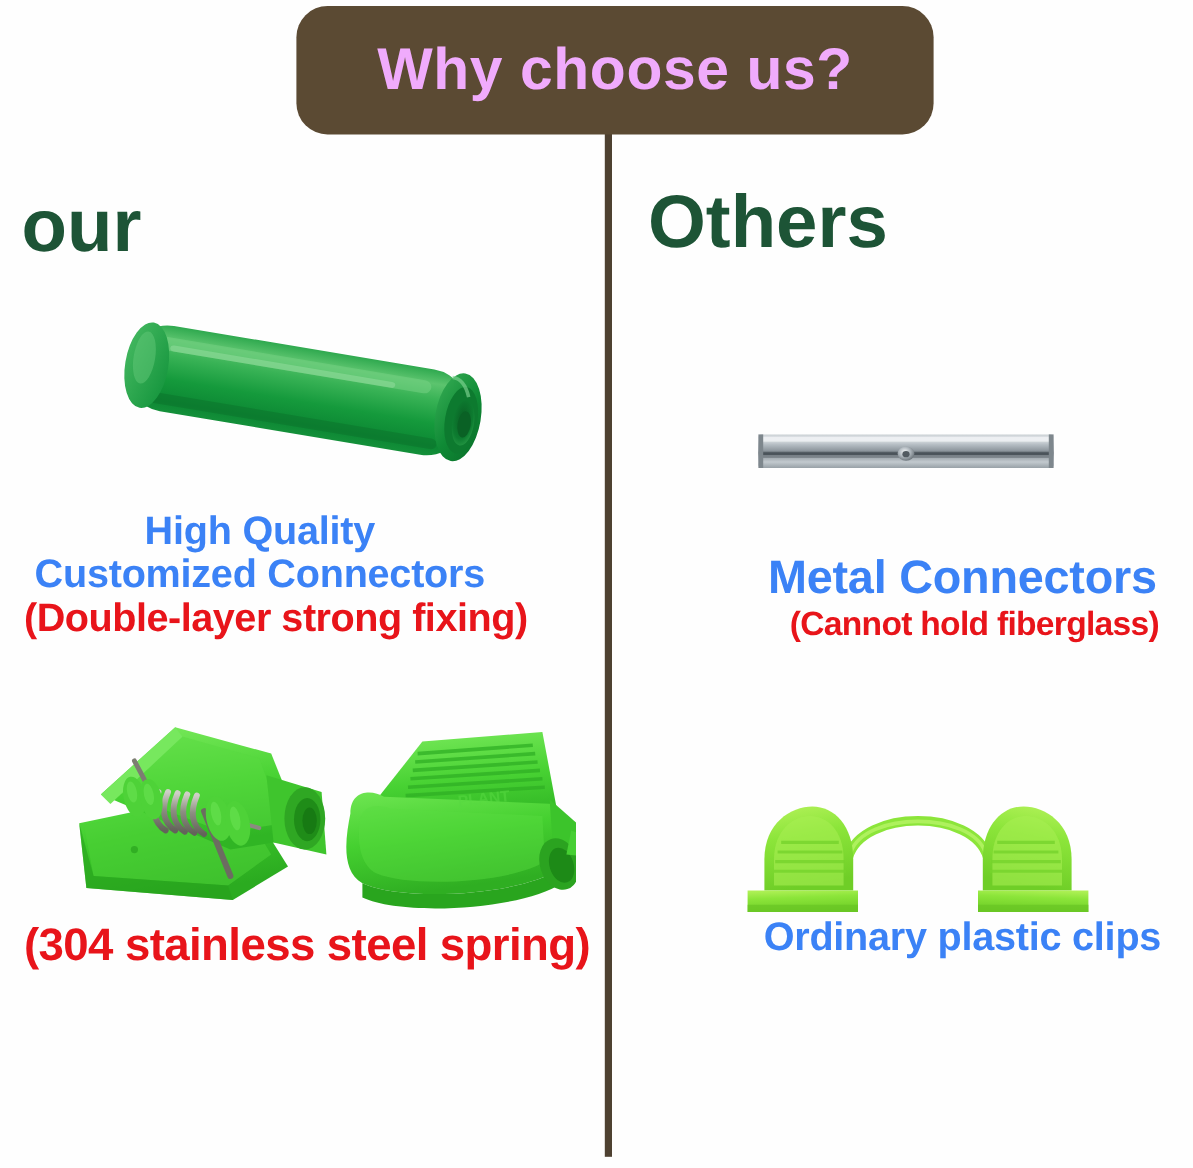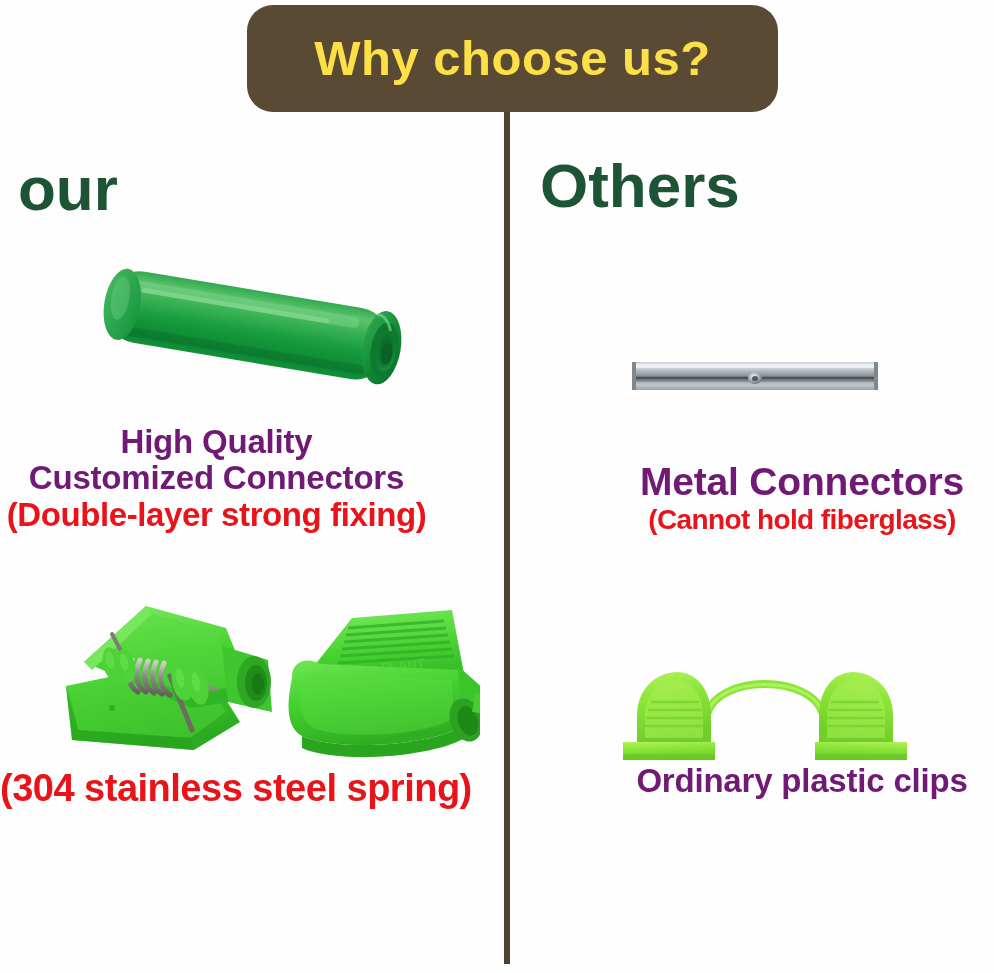--- a/index.html
+++ b/index.html
@@ -24,21 +24,21 @@
     width: 531px;
     height: 107px;
     background: #5b4a33;
     border-radius: 26px;
     display: flex;
     align-items: center;
     justify-content: center;
     z-index: 5;
   }
   #banner-title {
-    color: #fde047;
+    color: #f0abfc;
     font-size: 49px;
     font-weight: bold;
     letter-spacing: 0.5px;
     line-height: 1;
     white-space: nowrap;
   }
 
   
   #divider {
     position: absolute;
@@ -82,34 +82,35 @@
 
   
   .caption {
     position: absolute;
     width: 100%;
     text-align: center;
     line-height: 1.08;
   }
   .caption .main {
     display: block;
-    color: #701a75;
+    color: #3b82f6;
     font-weight: bold;
     font-size: 33px;
     letter-spacing: -0.2px;
     white-space: nowrap;
   }
   .caption .sub {
     display: block;
     color: #e8141a;
     font-weight: bold;
     font-size: 33px;
     letter-spacing: -0.4px;
     white-space: nowrap;
     margin-top: 2px;
+    padding-left: 20px;
   }
 
   #caption-connectors-our   { left: 0; top: 424px; }
   #caption-connectors-other { left: 0; top: 461px; }
   #caption-clips-our        { left: 0; top: 766px; }
   #caption-clips-other      { left: 0; top: 763px; }
 
   #caption-connectors-our .main   { font-size: 33px; }
   #caption-connectors-our .sub    { font-size: 33px; }
   #caption-connectors-other .main { font-size: 39px; }

